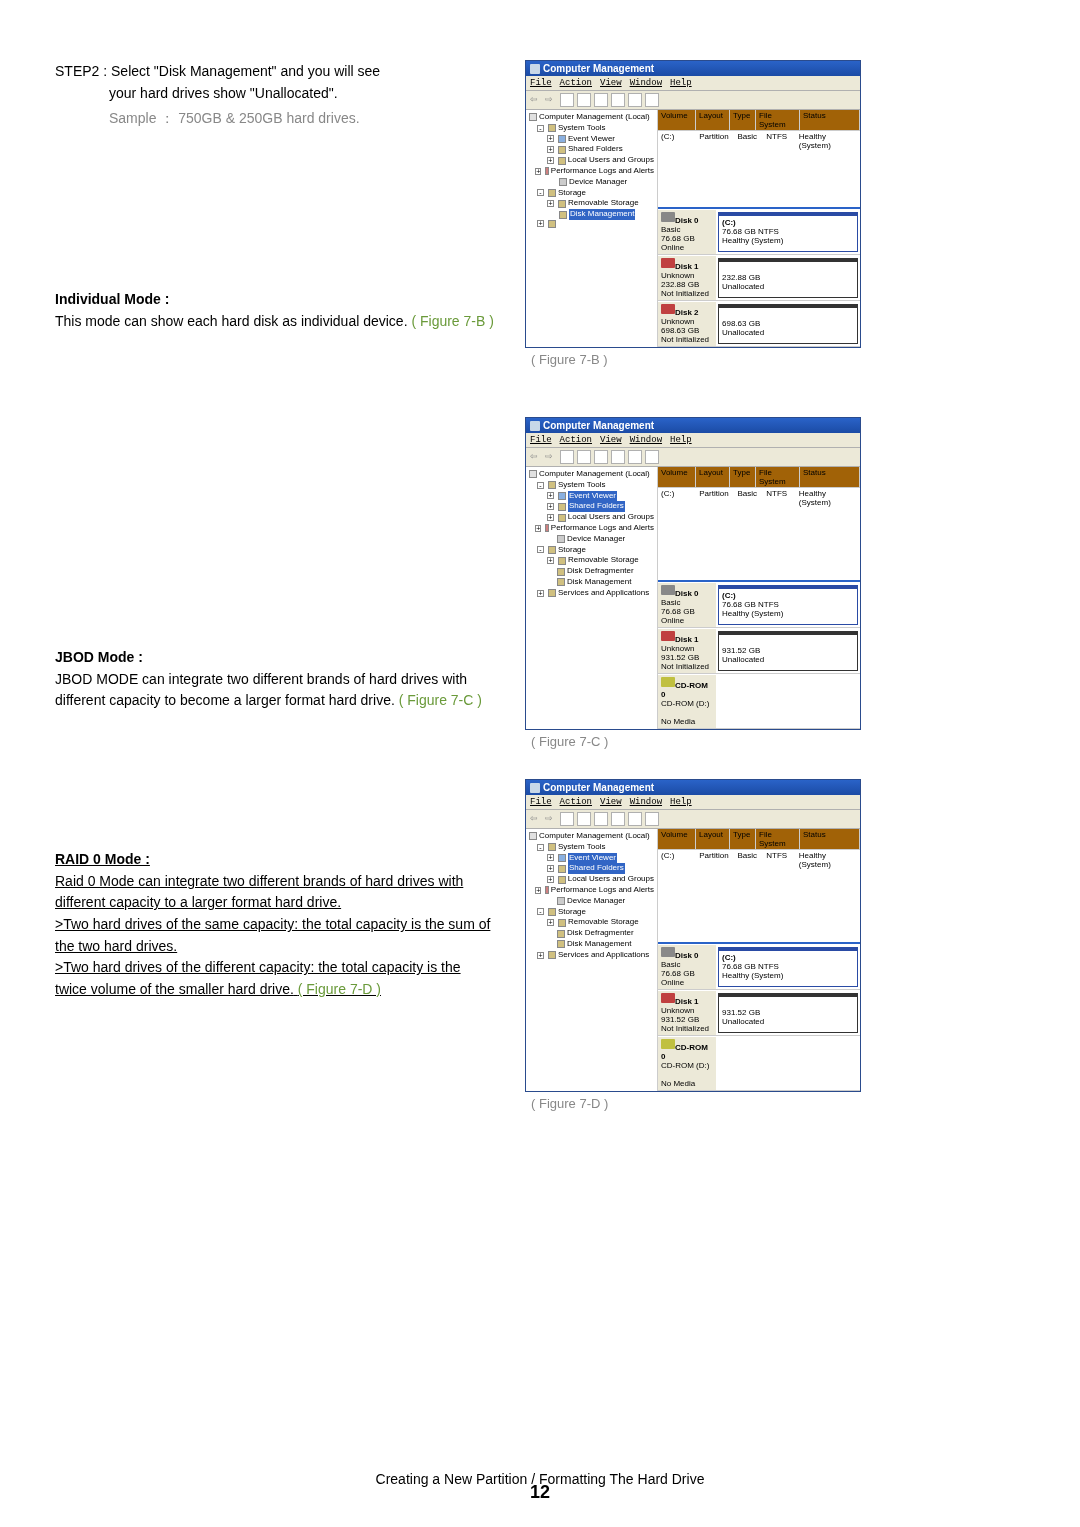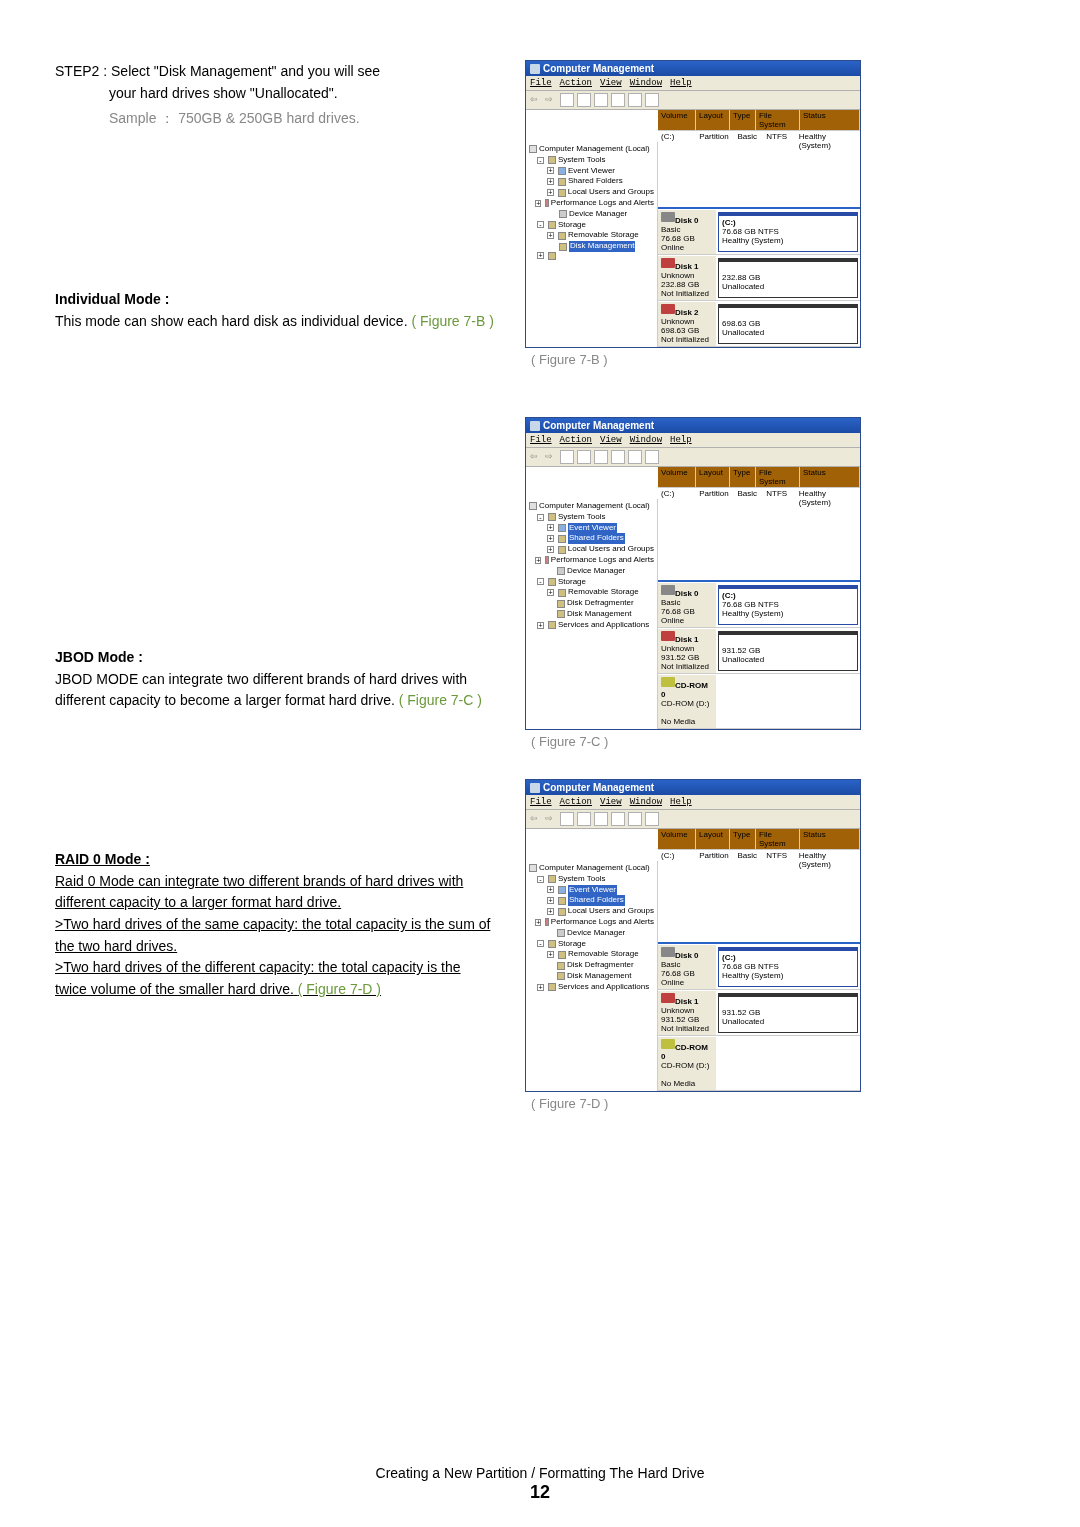--- a/index.html
+++ b/index.html
@@ -63,21 +63,20 @@
   }
   .arrow-icon { width:12px; height:12px; display:inline-block; color:#888;}
   .content-split { display:flex; }
   .tree {
     width: 132px;
     background:#fff;
     border-right:1px solid #ccc;
     padding: 2px 3px;
     font-size: 8px;
     line-height: 1.35;
-    margin-top: 32px;
   }
   .tree .node { white-space: nowrap; display:flex; align-items:center; gap:2px; }
   .tree .sel { background: #3165c5; color:#fff; padding:0 1px;}
   .tree .ind { display:inline-block; }
   .box { width:7px;height:7px;border:1px solid #888;display:inline-block;text-align:center;line-height:5px;font-size:7px;margin-right:2px;}
   .ticon { width:8px;height:8px;display:inline-block;background:#d0c080;border:1px solid #888;}
   .ticon.blue { background:#8ab0e0; }
   .ticon.red { background:#d08080; }
   .ticon.gray { background:#ccc; }
   .ticon.pc { background:#e0e0e0; }
@@ -97,21 +96,21 @@
   .disk-side .dicon.cd { background:#c0c040;}
   .disk-main {
     flex:1; border:1px solid #2a4ba5; border-top-width:4px; padding:2px 3px; font-size:8px; margin:2px;
   }
   .disk-main.dark { border-color:#333;}
   .disk-main.plain { border:none; padding:2px 3px; margin:2px;}
   .footer-text {
     text-align:center;
     font-size:14px;
     position:absolute;
-    bottom:46px;
+    bottom:40px;
     left:0; right:0;
   }
   .page-num {
     text-align:center;
     font-size:18px;
     font-weight:bold;
     position:absolute;
     bottom:24px;
     left:0; right:0;
   }

